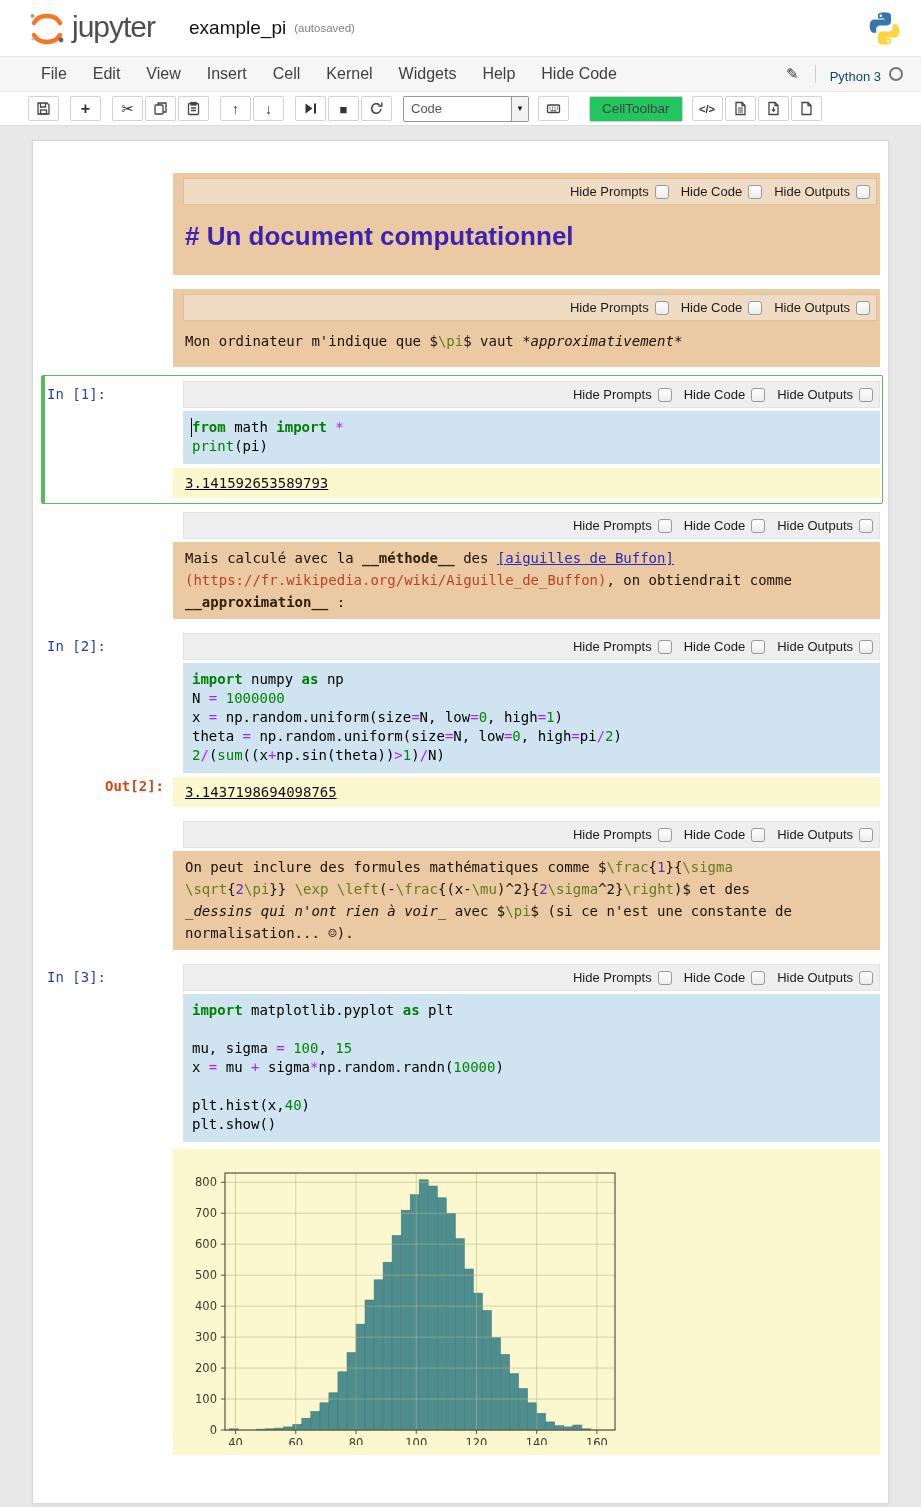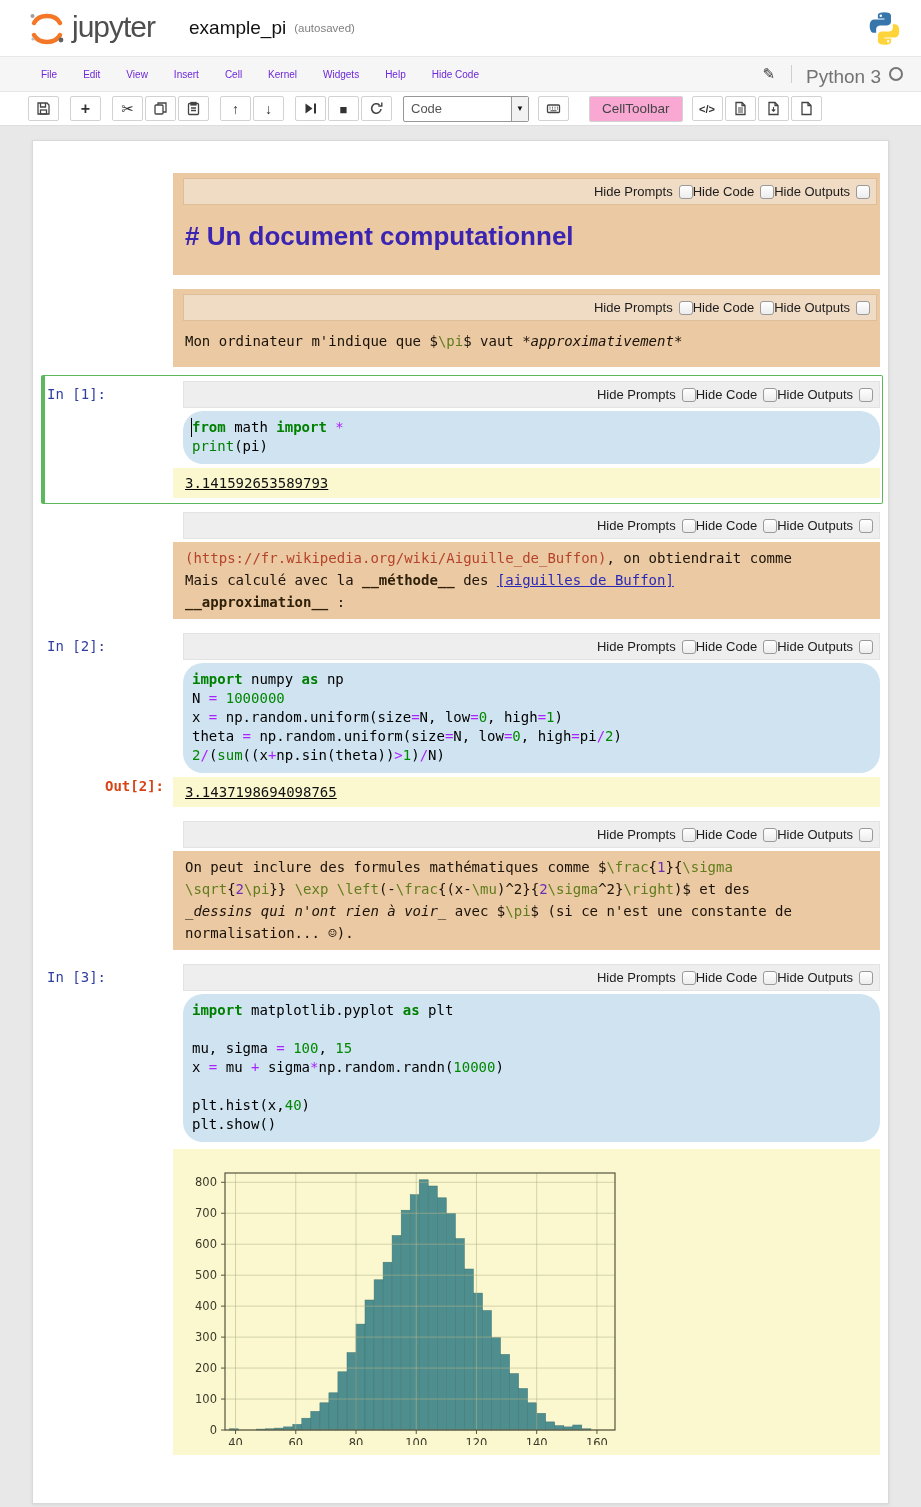--- a/index.html
+++ b/index.html
@@ -9,62 +9,62 @@
   
   .app-header { background:#fff; height:57px; display:flex; align-items:center; padding:0 18px 0 28px; border-bottom:1px solid #e7e7e7; }
   .logo-wrap { display:flex; align-items:flex-start; }
   .wordmark { font-size:30px; color:#4e4e4e; letter-spacing:-1px; margin-left:6px; margin-top:2px; font-family:"Liberation Sans", sans-serif; }
   .nb-title { font-size:19px; color:#111; margin-left:34px; }
   .autosaved { font-size:11.5px; color:#808080; margin-left:8px; }
   .spacer { flex:1; }
 
   
   .menubar { background:#f6f6f6; height:35px; display:flex; align-items:center; padding:0 18px 0 28px; border-bottom:1px solid #e7e7e7; }
-  .menu-item { font-size:10px; color:#6d28d9; padding:8px 13px; cursor:pointer; }
+  .menu-item { font-size:16px; color:#404040; padding:8px 13px; cursor:pointer; }
   .menu-right { display:flex; align-items:center; margin-left:auto; }
   .pencil { font-size:15px; color:#333; padding:0 12px; }
   .vdiv { width:1px; height:18px; background:#cfcfcf; margin:0 4px; }
-  .kernel-name { font-size:19px; color:#737373; margin:5px 8px 0 10px; }
+  .kernel-name { font-size:13px; color:#0c4a6e; margin:5px 8px 0 10px; }
   .kernel-dot { width:14px; height:14px; border:2px solid #757575; border-radius:50%; }
 
   
   .toolbar { background:#fff; height:34px; display:flex; align-items:center; padding:0 28px; border-bottom:1px solid #dedede; }
   .tgroup { display:flex; margin-right:9px; }
   .tbtn { width:31px; height:25px; border:1px solid #d2d2d2; border-radius:2px; background:#fff; display:flex; align-items:center; justify-content:center; margin-right:2px; color:#333; font-size:14px; cursor:pointer; }
   .tbtn svg { display:block; }
   .cellsel { height:26px; width:126px; border:1px solid #979797; background:#fff; display:flex; align-items:center; font-size:13px; color:#555; border-radius:2px; margin-right:9px; cursor:pointer; }
   .cellsel .val { flex:1; padding-left:7px; }
   .cellsel .arr { width:17px; height:100%; border-left:1px solid #979797; background:#f2f2f2; display:flex; align-items:center; justify-content:center; font-size:8px; color:#111; }
-  .celltb-btn { height:26px; border:1px solid #d2d2d2; border-radius:2px; background:#f9a8d4; font-size:13.5px; color:#444; padding:0 12px; display:flex; align-items:center; margin-right:9px; cursor:pointer; }
+  .celltb-btn { height:26px; border:1px solid #d2d2d2; border-radius:2px; background:#22c55e; font-size:13.5px; color:#444; padding:0 12px; display:flex; align-items:center; margin-right:9px; cursor:pointer; }
 
   
   .page { position:relative; }
   .nb-container { width:857px; margin:14px auto 0 auto; background:#fff; border:1px solid #d9d9d9; box-shadow:0 1px 3px rgba(0,0,0,.08); min-height:1349px; padding:26px 5px 40px 8px; }
 
   .cell { display:flex; border:1px solid transparent; border-left:4px solid transparent; border-radius:2px; padding:5px 2px; margin-bottom:2px; }
   .cell.selected { border:1px solid #5cb85c; border-left:4px solid #5cb85c; }
   .prompt-col { width:126px; flex:none; }
   .inner-col { flex:1; min-width:0; }
   .in-prompt { font-family:"DejaVu Sans Mono", monospace; font-size:14px; color:#303f9f; text-align:left; padding:5px 9px 0 0; }
   .out-prompt { font-family:"DejaVu Sans Mono", monospace; font-size:14px; color:#d84315; text-align:right; padding:7px 9px 0 0;font-weight:bold; }
 
   .celltoolbar { height:27px; display:flex; align-items:center; justify-content:flex-end; padding:0 6px; margin-left:10px; margin-bottom:0; }
   .celltoolbar.gray { background:#eee; border:1px solid #e3e3e3; }
   .celltoolbar.tan { background:#f0dbc4; border:1px solid #ddbe9b; }
-  .ctb-label { font-size:13px; color:#1c1c1c; margin-left:0; }
+  .ctb-label { font-size:13px; color:#1c1c1c; margin-left:12px; }
   .ctb-box { width:14px; height:14px; border:1px solid #9a9a9a; border-radius:3px; background:linear-gradient(#ffffff,#ececec); margin-left:6px; box-shadow:0 1px 0 rgba(255,255,255,.6) inset; cursor:pointer; }
 
   .md-wrap { background:#ebc9a3; padding:5px 3px 9px 0; }
   .md-wrap .celltoolbar.tan { margin-bottom:4px; }
   .md-plain-content { background:#ebc9a3; margin-top:3px; }
   .md-body { padding:5px 10px 6px 12px; font-family:"DejaVu Sans Mono", monospace; font-size:14px; line-height:22px; color:#1a1208; }
   .md-line { white-space:pre-wrap; }
   .md-header-line { font-family:"Liberation Sans", sans-serif; font-size:26px; font-weight:bold; color:#3c24b3; line-height:40px; padding:2px 0 4px 0; }
 
-  .code-input { background:#cfe3f1; margin-left:10px; margin-top:3px; padding:7px 8px 8px 9px; font-family:"DejaVu Sans Mono", monospace; font-size:14px; line-height:19px; color:#000;border-radius:20px; }
+  .code-input { background:#cfe3f1; margin-left:10px; margin-top:3px; padding:7px 8px 8px 9px; font-family:"DejaVu Sans Mono", monospace; font-size:14px; line-height:19px; color:#000; }
   .code-line { white-space:pre; min-height:19px; }
   .cursor-line { box-shadow:-1px 0 0 #000; }
 
   .tk-kw { color:#008000; font-weight:bold; }
   .tk-num { color:#008800; }
   .tk-op { color:#aa22ff; }
   .tk-builtin { color:#008000; }
   .tk-magic { color:#aa22ff; }
   .tk-latex { color:#5f7d1c; }
   .tk-mdnum { color:#6b2fb3; }
@@ -311,22 +311,22 @@
             <div class="celltoolbar gray">
               <span class="ctb-label">Hide Prompts</span>
               <span class="ctb-box"></span>
               <span class="ctb-label">Hide Code</span>
               <span class="ctb-box"></span>
               <span class="ctb-label">Hide Outputs</span>
               <span class="ctb-box"></span>
             </div>
             <div class="md-plain-content">
               <div class="md-body">
+                <div class="md-line"><span class="tk-plain">Mais calculé avec la </span><span class="tk-strong">__méthode__</span><span class="tk-plain"> des </span><span class="tk-link">[aiguilles de Buffon]</span></div>
                 <div class="md-line"><span class="tk-url">(https://fr.wikipedia.org/wiki/Aiguille_de_Buffon)</span><span class="tk-plain">, on obtiendrait comme</span></div>
-                <div class="md-line"><span class="tk-plain">Mais calculé avec la </span><span class="tk-strong">__méthode__</span><span class="tk-plain"> des </span><span class="tk-link">[aiguilles de Buffon]</span></div>
                 <div class="md-line"><span class="tk-strong">__approximation__</span><span class="tk-plain"> :</span></div>
               </div>
             </div>
           </div>
         </div>
         <div class="cell">
           <div style="display: flex; flex: 1 1 0%; min-width: 0px;">
             <div class="prompt-col">
               <div class="in-prompt">In [2]:</div>
               <div class="out-prompt" style="margin-top: 117px;">Out[2]:</div>

